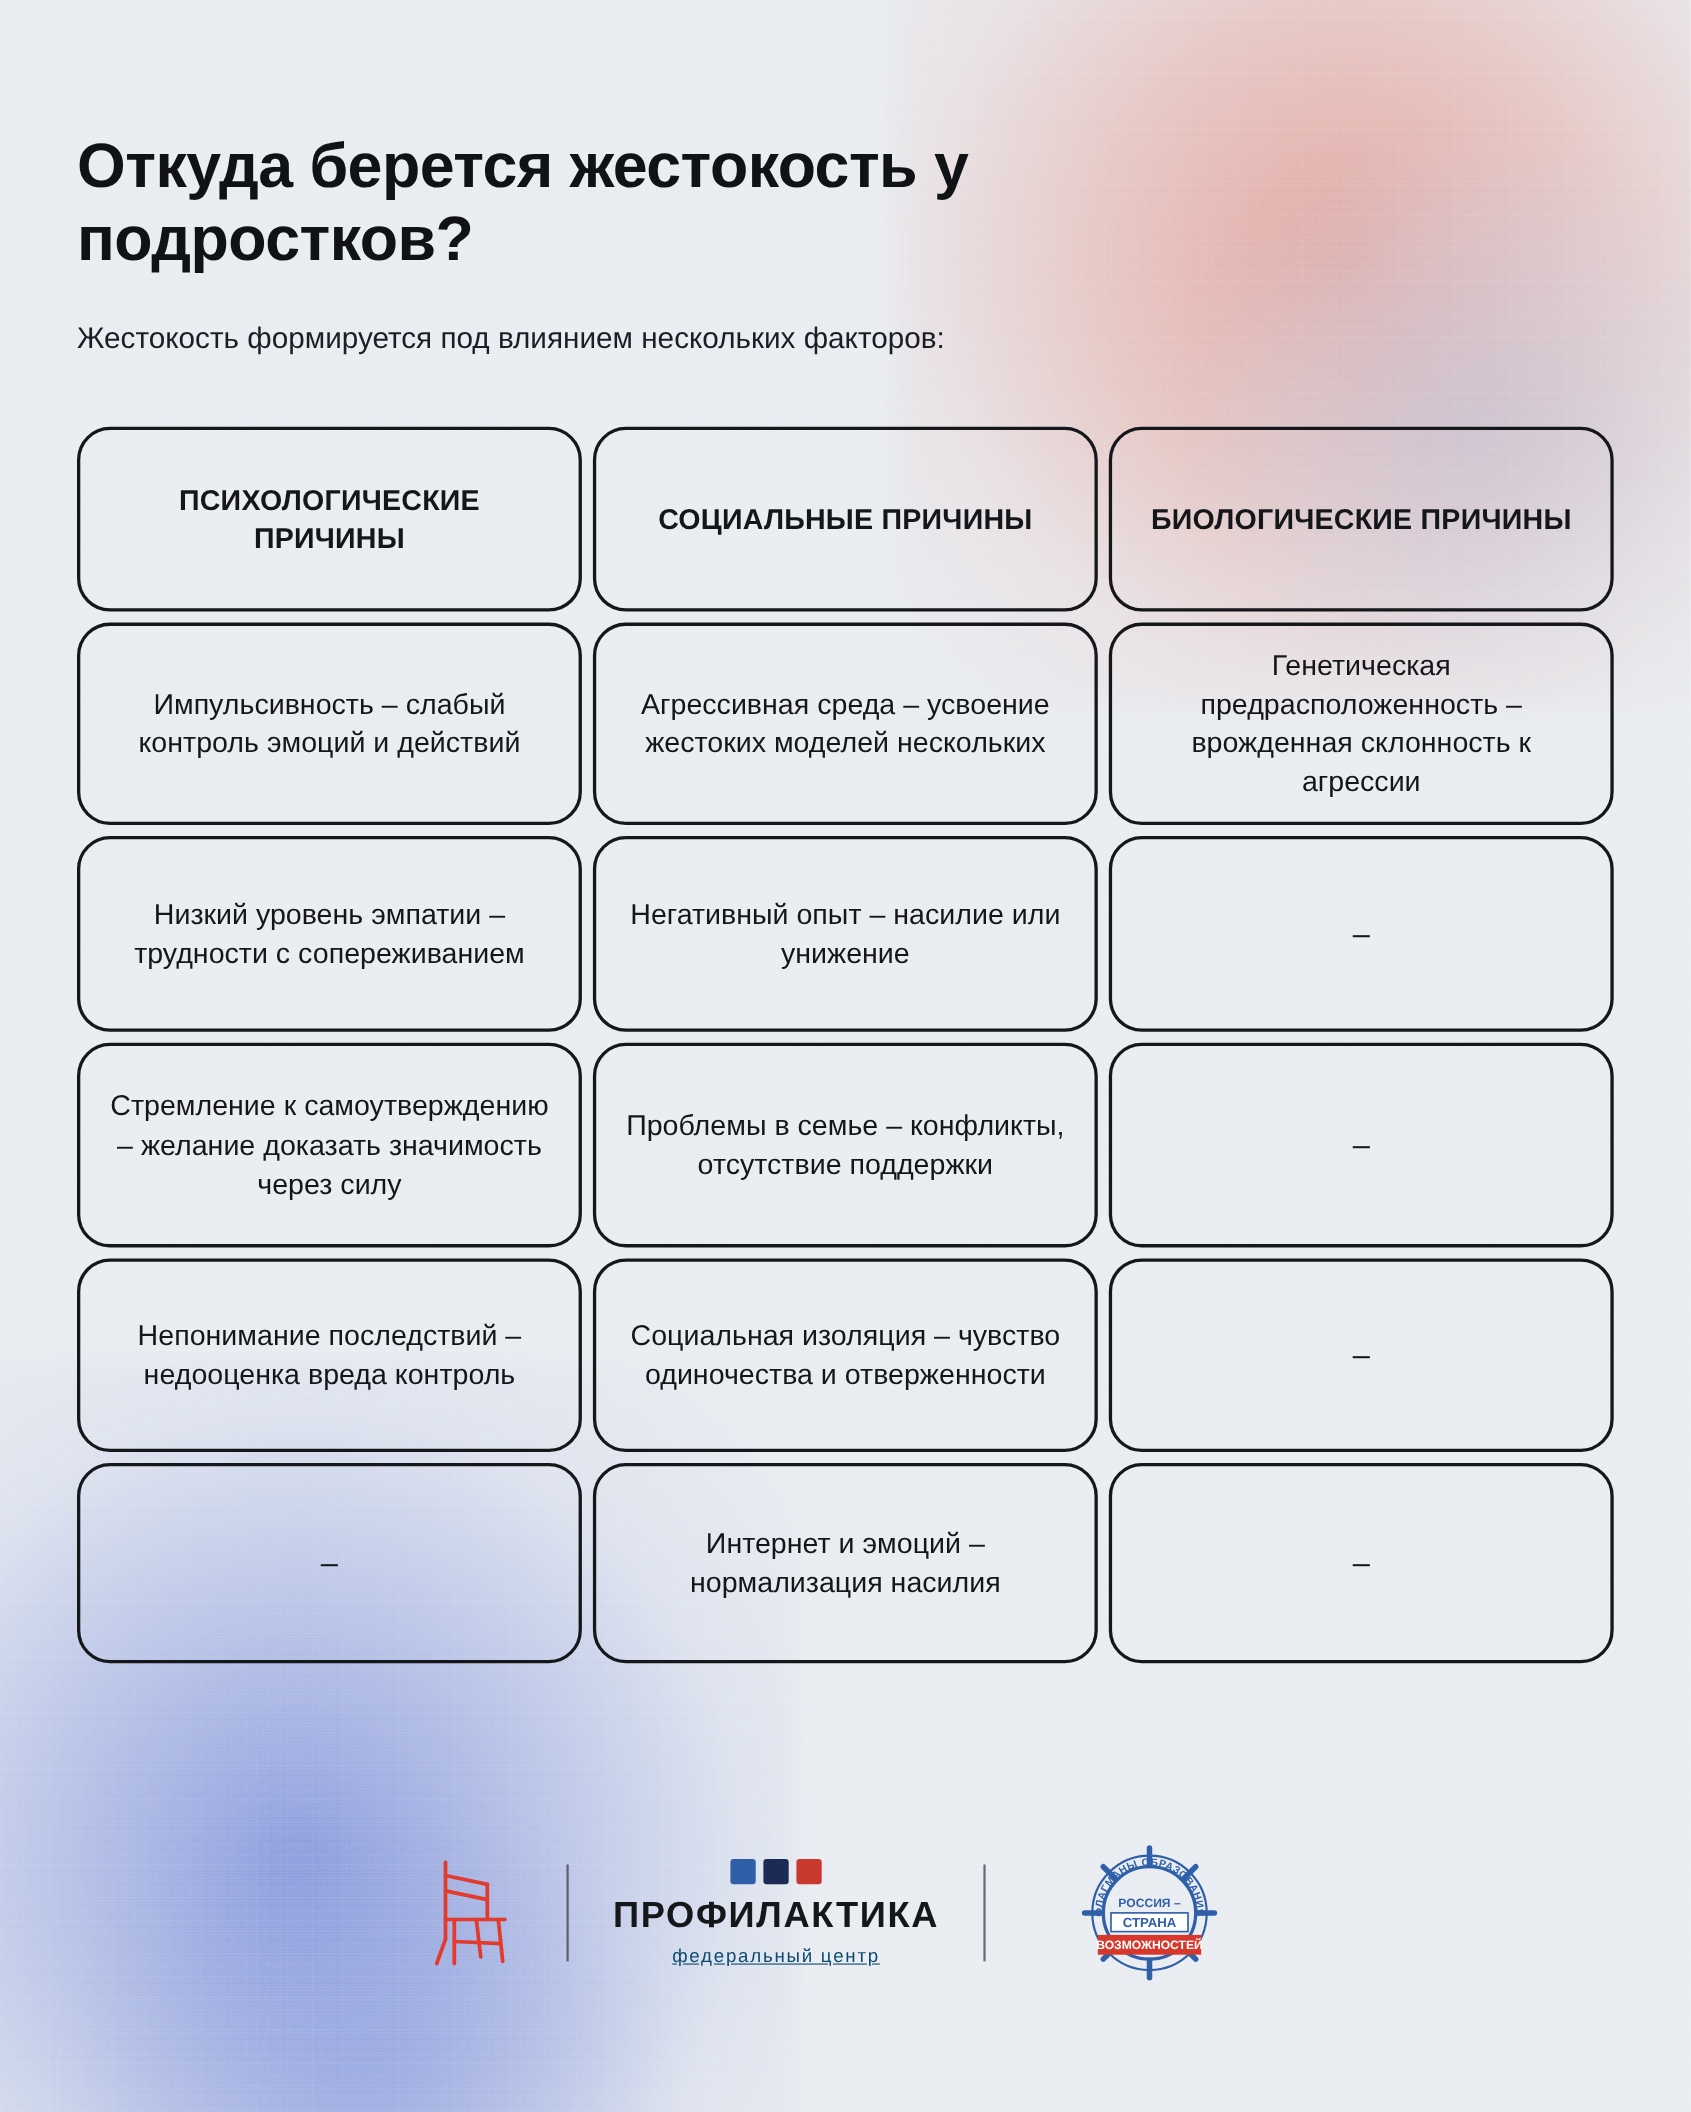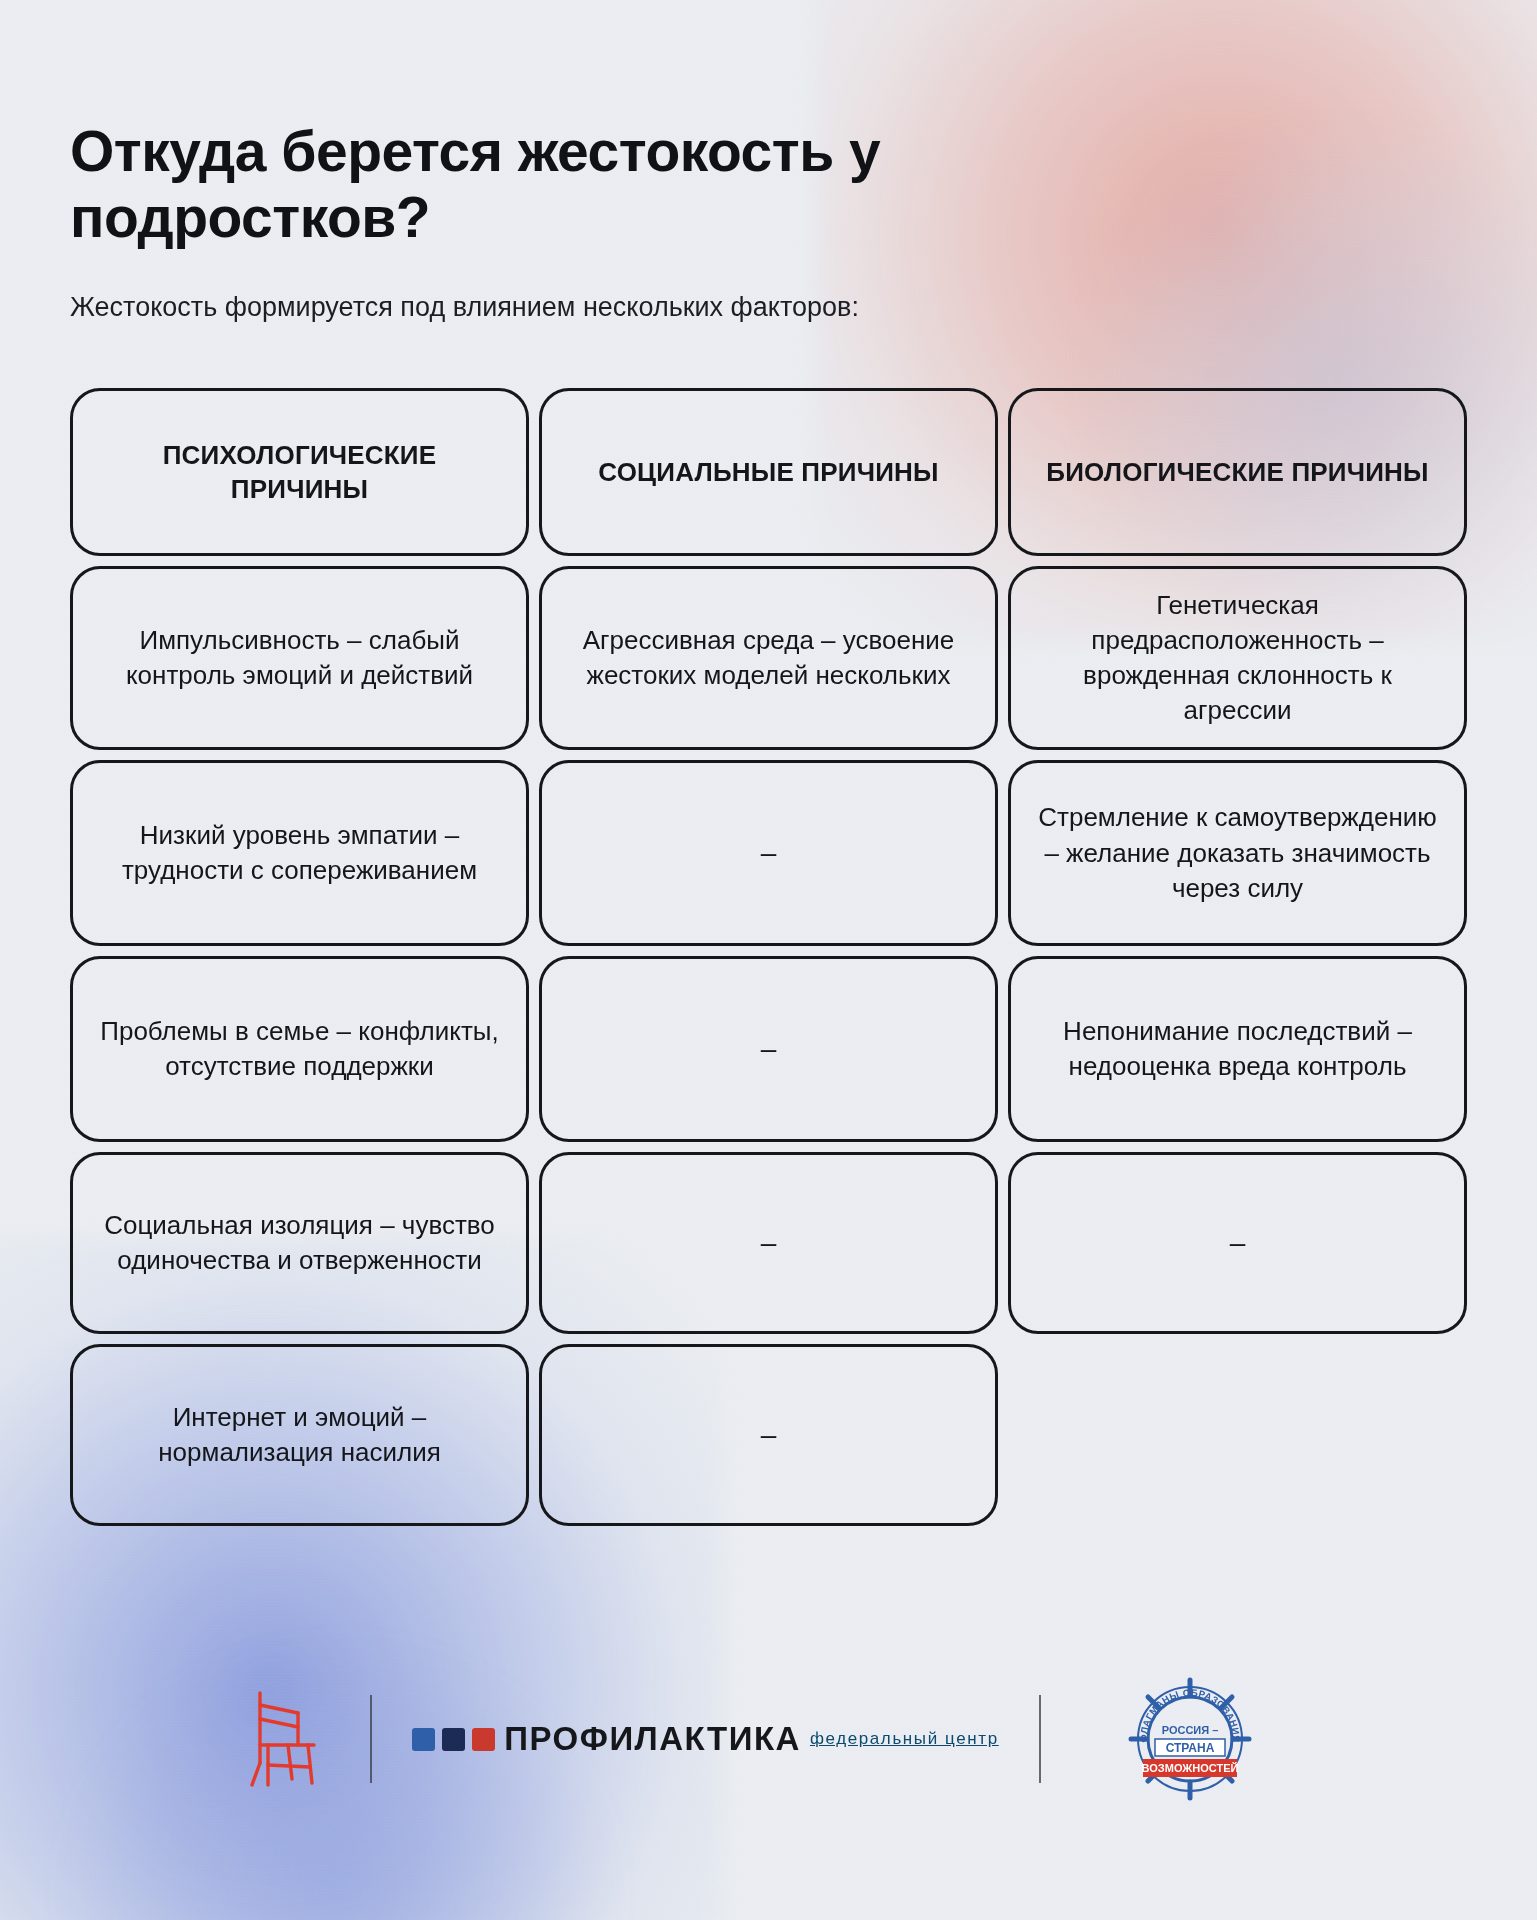--- a/index.html
+++ b/index.html
@@ -162,21 +162,21 @@
     background: #3a3d45;
     opacity: 0.75;
   }
   .logo-chair {
     width: 92px;
     height: 104px;
     display: block;
   }
   .logo-prof {
     display: flex;
-    flex-direction: row;
+    flex-direction: column;
     align-items: center;
     gap: 9px;
   }
   .prof-squares {
     display: flex;
     gap: 7px;
   }
   .prof-squares i {
     display: block;
     width: 23px;
@@ -232,20 +232,23 @@
     </div>
     <div class="cell r1">
       <span class="txt">Агрессивная среда – усвоение жестоких моделей нескольких</span>
     </div>
     <div class="cell r1">
       <span class="txt">Генетическая предрасположенность – врожденная склонность к агрессии</span>
     </div>
 
     <div class="cell r2">
       <span class="txt">Низкий уровень эмпатии – трудности с сопереживанием</span>
+    </div>
+    <div class="cell r2">
+      <span class="txt">Негативный опыт – насилие или унижение</span>
     </div>
     <div class="cell r2 empty">
       <span class="txt">–</span>
     </div>
 
     <div class="cell r3">
       <span class="txt">Стремление к самоутверждению – желание доказать значимость через силу</span>
     </div>
     <div class="cell r3">
       <span class="txt">Проблемы в семье – конфликты, отсутствие поддержки</span>

